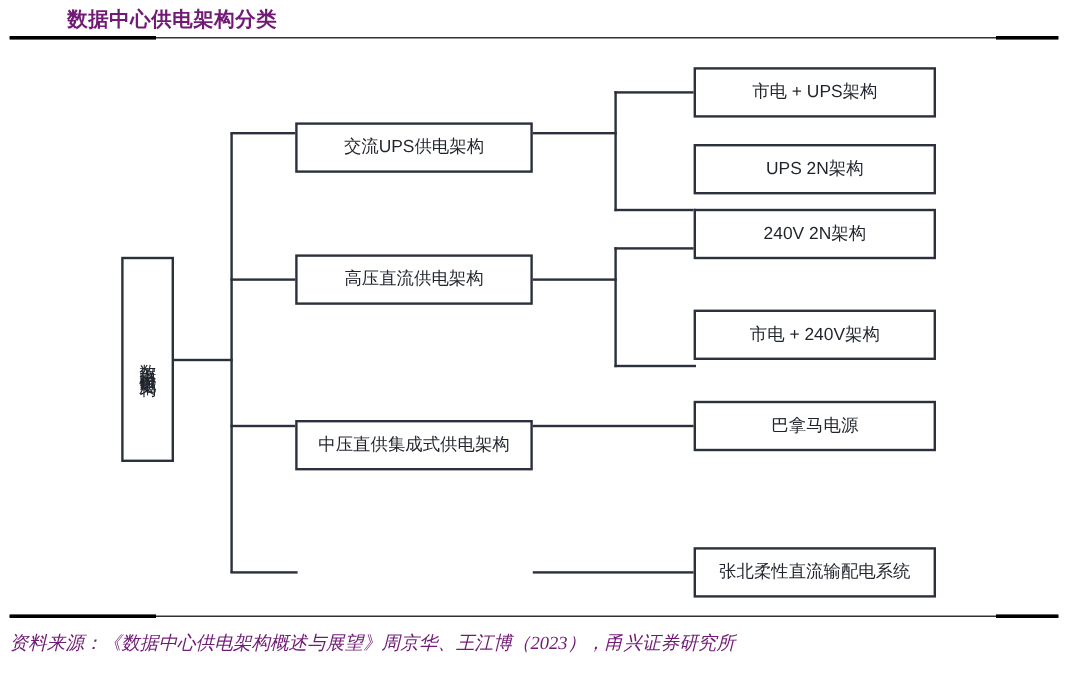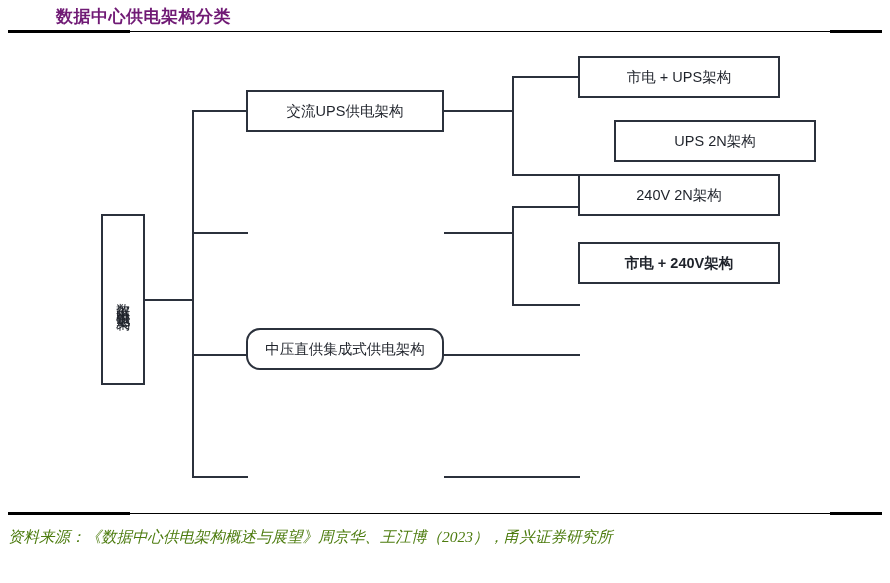--- a/index.html
+++ b/index.html
@@ -91,29 +91,29 @@
     left: 246px;
     width: 198px;
     height: 42px;
   }
   .node-leaf {
     left: 578px;
     width: 202px;
     height: 42px;
   }
 
-  .b1 { top: 56px;  }
+  .b1 { top: 68px;  }
   .b2 { top: 178px; }
-  .b3 { top: 294px; border-radius: 14px; }
+  .b3 { top: 316px; }
   .b4 { top: 422px; }
 
   .l1 { top: 22px;  }
-  .l2 { top: 86px; margin-left: 36px;  }
+  .l2 { top: 86px;  }
   .l3 { top: 140px; }
-  .l4 { top: 208px; font-weight: bold; }
+  .l4 { top: 224px; }
   .l5 { top: 300px; }
   .l6 { top: 422px; }
 
   
   .line {
     position: absolute;
     background: #2b313c;
   }
   .line-h { height: 2px; }
   .line-v { width: 2px; }
@@ -136,42 +136,45 @@
   <div class="line line-h" style="left:145px; top:265px; width:49px;"></div>
 
   <div class="line line-v" style="left:192px; top:77px; height:366px;"></div>
 
   <div class="line line-h" style="left:192px; top:76px;  width:56px;"></div>
   <div class="line line-h" style="left:192px; top:198px; width:56px;"></div>
   <div class="line line-h" style="left:192px; top:320px; width:56px;"></div>
   <div class="line line-h" style="left:192px; top:442px; width:56px;"></div>
 
   <div class="node node-branch b1">交流UPS供电架构</div>
+  <div class="node node-branch b2">高压直流供电架构</div>
   <div class="node node-branch b3">中压直供集成式供电架构</div>
 
   <div class="line line-h" style="left:444px; top:76px; width:70px;"></div>
   <div class="line line-v" style="left:512px; top:42px; height:100px;"></div>
   <div class="line line-h" style="left:512px; top:42px;  width:68px;"></div>
   <div class="line line-h" style="left:512px; top:140px; width:68px;"></div>
 
   <div class="line line-h" style="left:444px; top:198px; width:70px;"></div>
   <div class="line line-v" style="left:512px; top:172px; height:100px;"></div>
   <div class="line line-h" style="left:512px; top:172px; width:68px;"></div>
   <div class="line line-h" style="left:512px; top:270px; width:68px;"></div>
 
   <div class="line line-h" style="left:444px; top:320px; width:136px;"></div>
 
   <div class="line line-h" style="left:444px; top:442px; width:136px;"></div>
 
   <div class="node node-leaf l1">市电 + UPS架构</div>
   <div class="node node-leaf l2">UPS 2N架构</div>
   <div class="node node-leaf l3">240V 2N架构</div>
   <div class="node node-leaf l4">市电 + 240V架构</div>
+  <div class="node node-leaf l5">巴拿马电源</div>
+  <div class="node node-leaf l6">张北柔性直流输配电系统</div>
 
 </div>
 
 <div class="rule rule-bottom">
   <div class="hairline"></div>
   <div class="cap cap-left"></div>
   <div class="cap cap-right"></div>
 </div>
 
-<div style="position:absolute; left:8px; top:524px; width:862px; font-family:'Liberation Serif','DejaVu Serif',serif; font-style:italic; font-size:15.5px; line-height:1.65; color:#4d7c0f;">资料来源：《数据中心供电架构概述与展望》周京华、王江博（2023），甬兴证券研究所</div>
+<div style="position:absolute; left:8px; top:524px; width:862px; font-family:'Liberation Serif','DejaVu Serif',serif; font-style:italic; font-size:15.5px; line-height:1.65; color:#701a75;">资料来源：《数据中心供电架构概述与展望》周京华、王江博（2023），甬兴证券研究所</div>
 
 </body></html>

